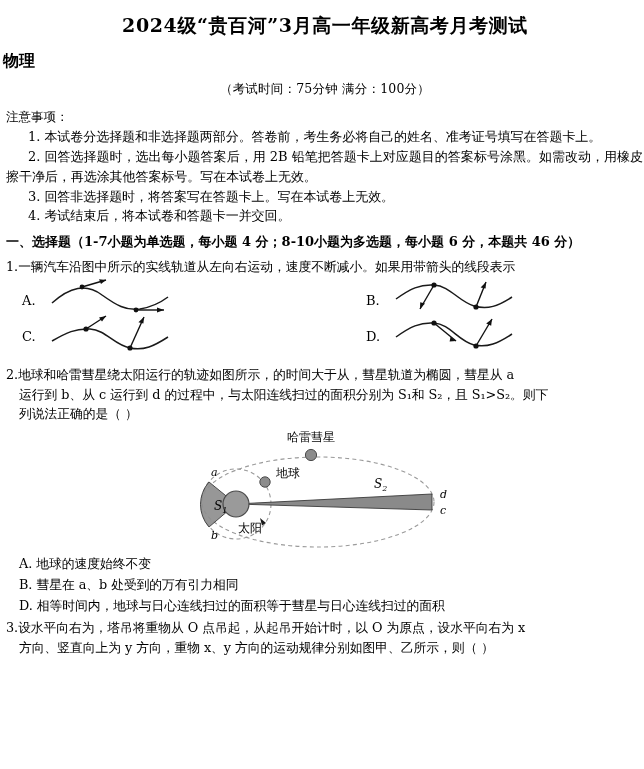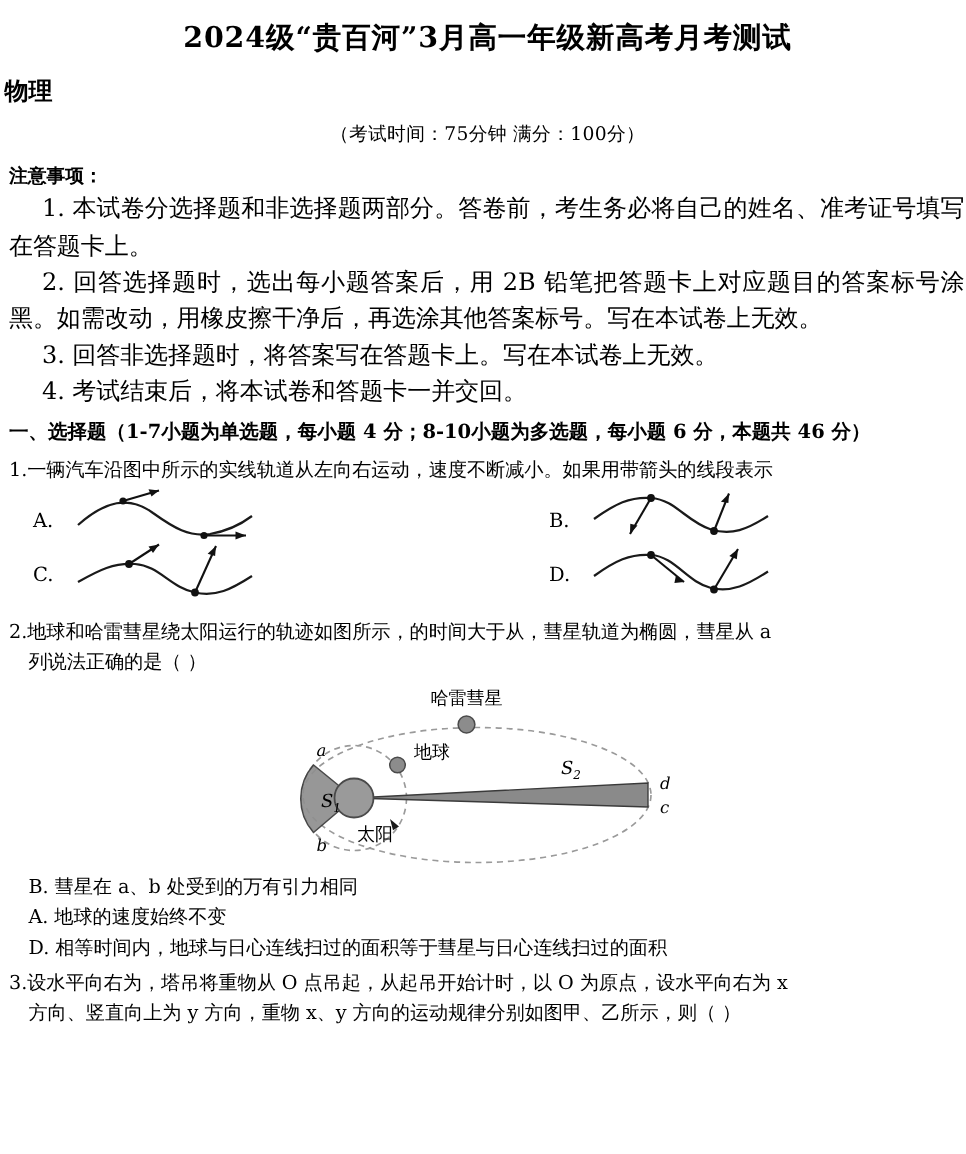--- a/index.html
+++ b/index.html
@@ -49,26 +49,26 @@
     letter-spacing: 0.2px;
   }
 
   
   .notes {
     margin: 10px 0 0 0;
     padding: 0 4px 0 3px;
   }
   .notes-heading {
     font-size: 12.5px;
-    font-weight: bold;
+    font-weight: normal;
     line-height: 1.5;
     margin-bottom: 1px;
   }
   .note-line {
-    font-size: 16px;
+    font-size: 13px;
     line-height: 1.52;
     text-align: justify;
     text-indent: 22px;
     letter-spacing: -0.05px;
   }
 
   
   .section-head {
     font-size: 13px;
     font-weight: bold;
@@ -209,20 +209,21 @@
         <line x1="42" y1="8" x2="64" y2="26" stroke="#111" stroke-width="1.4"></line>
         <polygon points="64,26 58.6,21.8 57.6,26.6" fill="#111"></polygon>
         <line x1="84" y1="31" x2="100" y2="4" stroke="#111" stroke-width="1.4"></line>
         <polygon points="100,4 94.2,8.6 99.2,10.8" fill="#111"></polygon>
       </svg>
     </div>
   </div>
 
   <div class="question">
     <div class="q-text"><span>2.</span><span>地球和哈雷彗星绕太阳运行的轨迹如图所示，的时间大于从，彗星轨道为椭圆，彗星从 a</span></div>
+    <div class="q-text cont">运行到 b、从 c 运行到 d 的过程中，与太阳连线扫过的面积分别为 S₁和 S₂，且 S₁&gt;S₂。则下</div>
     <div class="q-text cont">列说法正确的是（      ）</div>
   </div>
 
   <div class="q2-fig">
     <svg width="300" height="126" viewBox="0 0 300 126">
 
       <ellipse cx="140" cy="76" rx="116" ry="45" fill="none" stroke="#9a9a9a" stroke-width="1.1" stroke-dasharray="4,3.2"></ellipse>
 
       <circle cx="58" cy="78" r="35" fill="none" stroke="#9a9a9a" stroke-width="1.1" stroke-dasharray="4,3.2"></circle>
 
@@ -246,22 +247,22 @@
       <text x="196" y="62" font-family="'DejaVu Serif','Liberation Serif',serif" font-size="12" font-style="italic" fill="#000">S<tspan font-size="8" dy="3">2</tspan></text>
 
       <text x="33" y="50" font-family="'DejaVu Serif','Liberation Serif',serif" font-size="11" font-style="italic" fill="#000">a</text>
       <text x="33" y="113" font-family="'DejaVu Serif','Liberation Serif',serif" font-size="11" font-style="italic" fill="#000">b</text>
       <text x="262" y="72" font-family="'DejaVu Serif','Liberation Serif',serif" font-size="11" font-style="italic" fill="#000">d</text>
       <text x="262" y="88" font-family="'DejaVu Serif','Liberation Serif',serif" font-size="11" font-style="italic" fill="#000">c</text>
     </svg>
   </div>
 
   <div class="question" style="margin-top:2px;">
+    <div class="opt-line">A. 地球的速度始终不变</div>
     <div class="opt-line">B. 彗星在 a、b 处受到的万有引力相同</div>
-    <div class="opt-line">A. 地球的速度始终不变</div>
     <div class="opt-line">D. 相等时间内，地球与日心连线扫过的面积等于彗星与日心连线扫过的面积</div>
   </div>
 
   <div class="question" style="margin-top:2px;">
     <div class="q-text"><span>3.</span><span>设水平向右为，塔吊将重物从 O 点吊起，从起吊开始计时，以 O 为原点，设水平向右为 x</span></div>
     <div class="q-text cont">方向、竖直向上为 y 方向，重物 x、y 方向的运动规律分别如图甲、乙所示，则（      ）</div>
   </div>
 
 </div>
 

